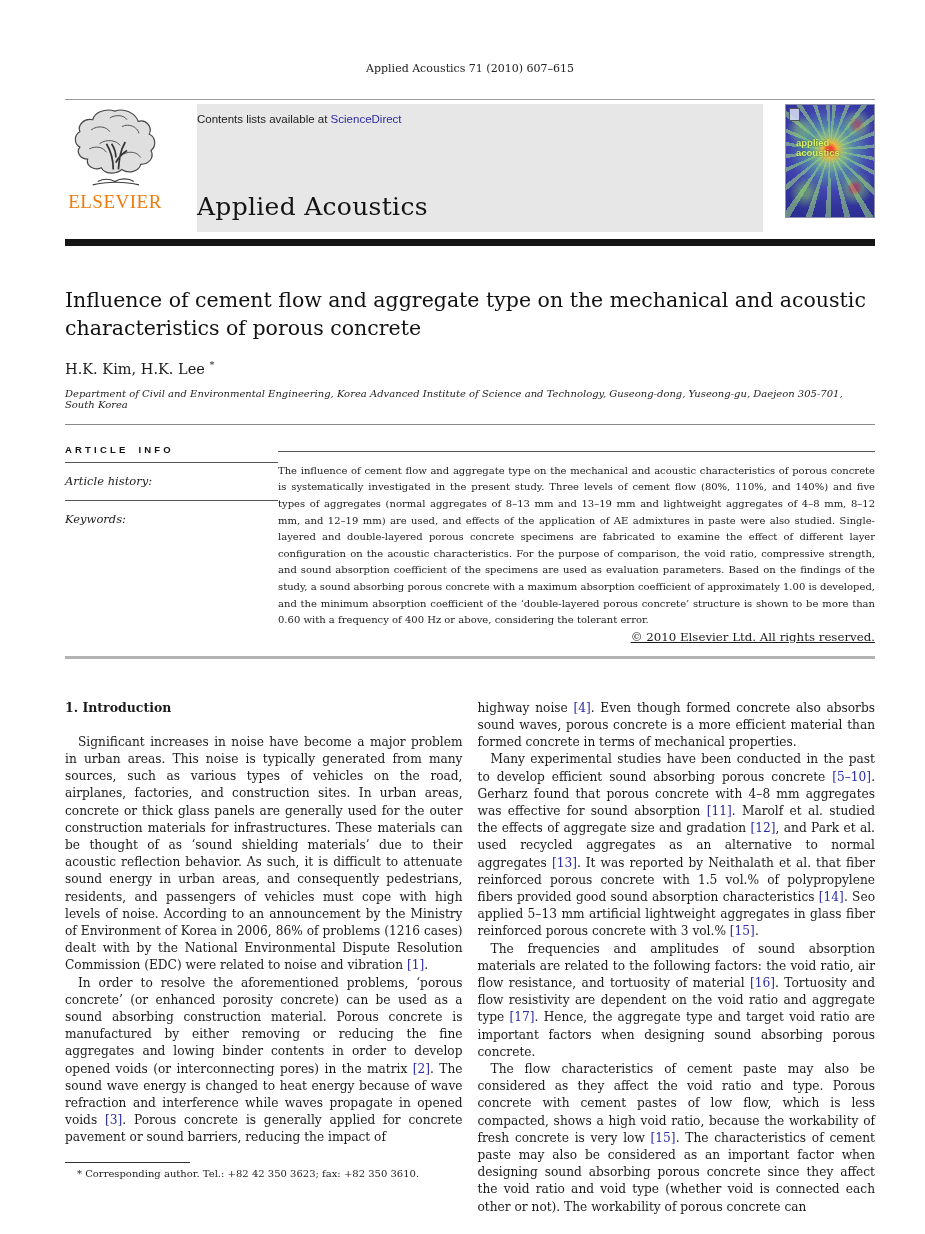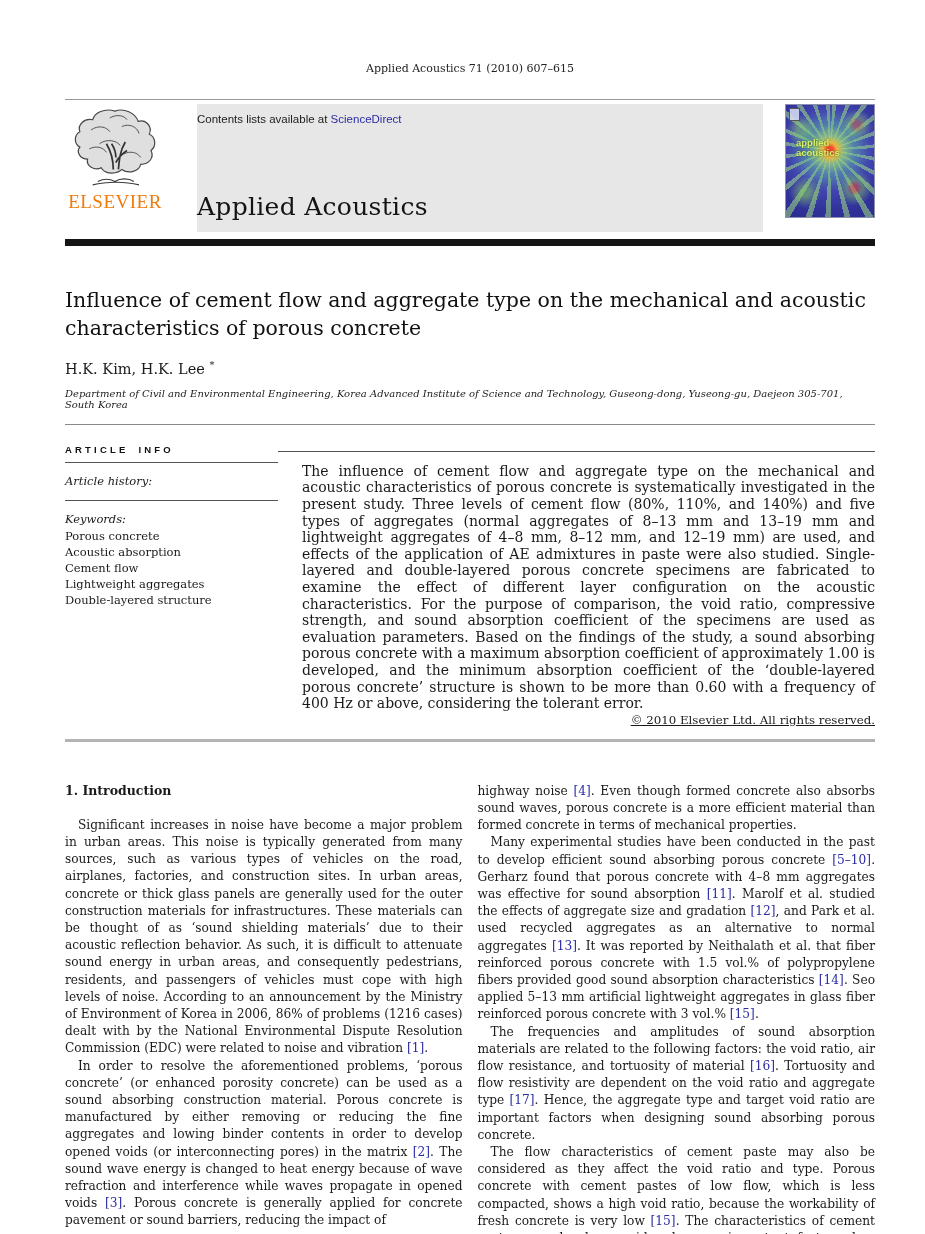--- a/index.html
+++ b/index.html
@@ -43,21 +43,21 @@
   
   .sec-rule{margin-top:14px;border-top:1px solid #8a8a8a;}
   .info-abs{display:grid;grid-template-columns:213px 1fr;padding-top:19px;}
   .col-flex{display:flex;flex-direction:column;}
   .block-head{font-family:"Liberation Sans",sans-serif;font-size:9.5px;font-weight:bold;letter-spacing:3.2px;word-spacing:4px;color:#111;}
   .head-rule{border-top:1px solid #555;margin-top:7px;}
   .mid-rule{border-top:1px solid #555;margin-top:12px;}
   .bottom-rule{border-top:3px solid #b3b3b3;margin-top:auto;}
   .info-label{font-size:11.5px;font-style:italic;margin-top:11px;}
   .info-list{font-size:11.5px;line-height:16px;margin-top:2px;}
-  .abs-text{margin-top:11px;font-size:14px;line-height:16.6px;text-align:justify;margin-left:24px;}
+  .abs-text{margin-top:11px;font-size:10px;line-height:16.6px;text-align:justify;}
   .abs-copy{font-size:11.8px;text-align:right;margin-top:1px;margin-bottom:12px;text-decoration:underline;}
 
   
   .body-cols{display:grid;grid-template-columns:1fr 1fr;column-gap:15px;margin-top:41px;}
   .sec-head{font-size:12.5px;font-weight:bold;margin:0 0 19px 0;}
   .para{margin:0;font-size:12.2px;line-height:17.2px;text-align:justify;}
   .para.indent{text-indent:13px;}
   .cite,.link{color:#2b2ba6;}
 
   
@@ -107,27 +107,20 @@
 
   <div class="sec-rule"></div>
 
   <div class="info-abs">
     <div class="col-flex">
       <div class="block-head">ARTICLE INFO</div>
       <div class="head-rule"></div>
       <div class="info-label">Article history:</div>
       <div class="mid-rule"></div>
       <div class="info-label">Keywords:</div>
-      <div class="info-list">
-        <div>Porous concrete</div>
-        <div>Acoustic absorption</div>
-        <div>Cement flow</div>
-        <div>Lightweight aggregates</div>
-        <div>Double-layered structure</div>
-      </div>
       <div class="bottom-rule"></div>
     </div>
 
     <div class="col-flex">
       <div class="head-rule"></div>
       <div class="abs-text">The influence of cement flow and aggregate type on the mechanical and acoustic characteristics of porous concrete is systematically investigated in the present study. Three levels of cement flow (80%, 110%, and 140%) and five types of aggregates (normal aggregates of 8–13 mm and 13–19 mm and lightweight aggregates of 4–8 mm, 8–12 mm, and 12–19 mm) are used, and effects of the application of AE admixtures in paste were also studied. Single-layered and double-layered porous concrete specimens are fabricated to examine the effect of different layer configuration on the acoustic characteristics. For the purpose of comparison, the void ratio, compressive strength, and sound absorption coefficient of the specimens are used as evaluation parameters. Based on the findings of the study, a sound absorbing porous concrete with a maximum absorption coefficient of approximately 1.00 is developed, and the minimum absorption coefficient of the ‘double-layered porous concrete’ structure is shown to be more than 0.60 with a frequency of 400 Hz or above, considering the tolerant error.</div>
       <div class="abs-copy">© 2010 Elsevier Ltd. All rights reserved.</div>
       <div class="bottom-rule"></div>
     </div>
   </div>

